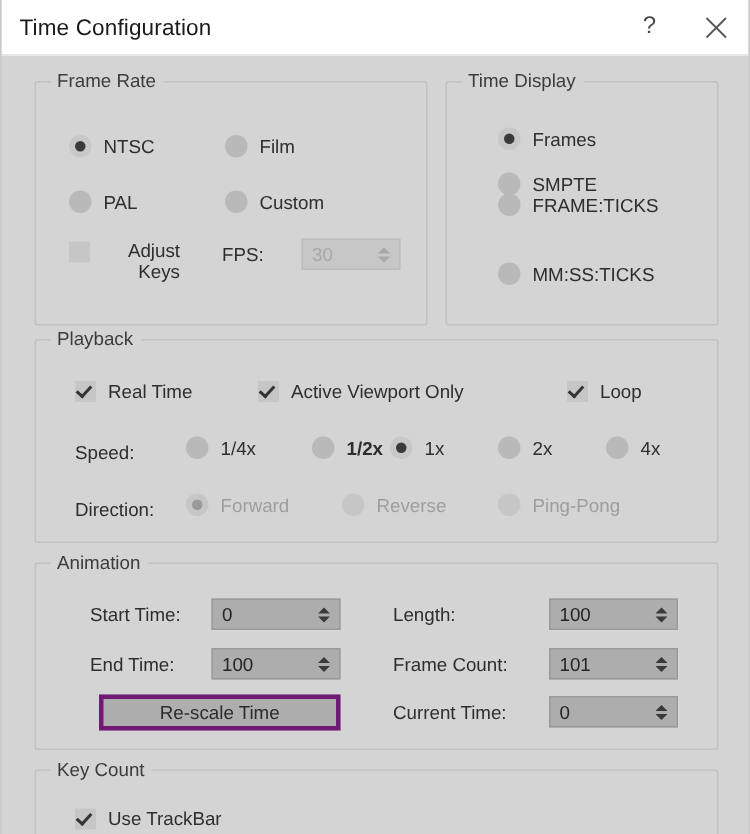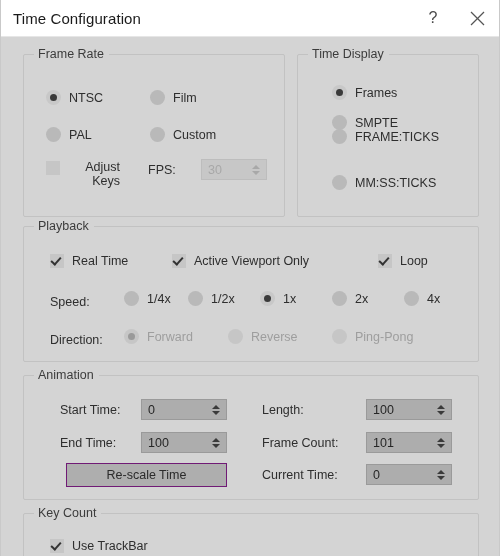--- a/index.html
+++ b/index.html
@@ -208,21 +208,21 @@
     border-color: #bdbdbd;
   }
   .spin.disabled .val { color: #a8a8a8; }
   .spin.disabled .arrows i.up { border-bottom-color: #a8a8a8; }
   .spin.disabled .arrows i.down { border-top-color: #a8a8a8; }
 
   
   .btn {
     position: absolute;
     background: #aeaeae;
-    border: 1px solid #701a75;
+    border: 3px solid #701a75;
     box-sizing: border-box;
     display: flex;
     align-items: center;
     justify-content: center;
     font-size: 12.5px;
     color: #2b2b2b;
     cursor: default;
   }
 </style>
 </head>
@@ -315,21 +315,21 @@
       <div class="check on" style="left:354px; top:27px;">
         <span class="box"></span>
         <span class="clabel">Loop</span>
       </div>
 
       <div class="label" style="left:26px; top:68px;">Speed:</div>
       <div class="radio" style="left:100px; top:64px;">
         <span class="dot"></span>
         <span class="rlabel">1/4x</span>
       </div>
-      <div class="radio" style="left:164px; top:64px;">
+      <div class="radio" style="left:184px; top:64px;font-weight:bold;">
         <span class="dot"></span>
         <span class="rlabel">1/2x</span>
       </div>
       <div class="radio on" style="left:236px; top:64px;">
         <span class="dot"></span>
         <span class="rlabel">1x</span>
       </div>
       <div class="radio" style="left:308px; top:64px;">
         <span class="dot"></span>
         <span class="rlabel">2x</span>

